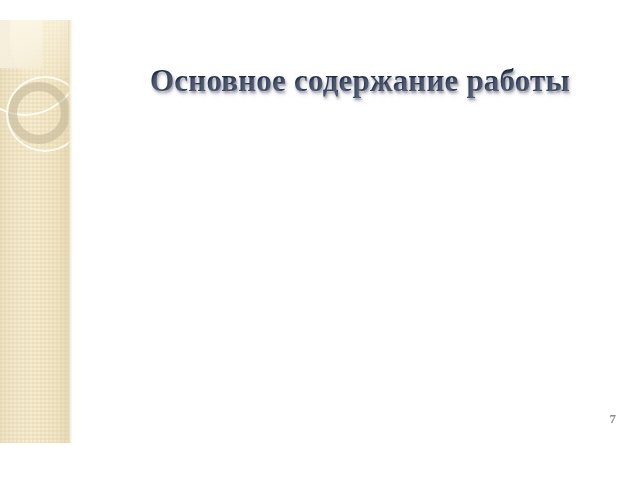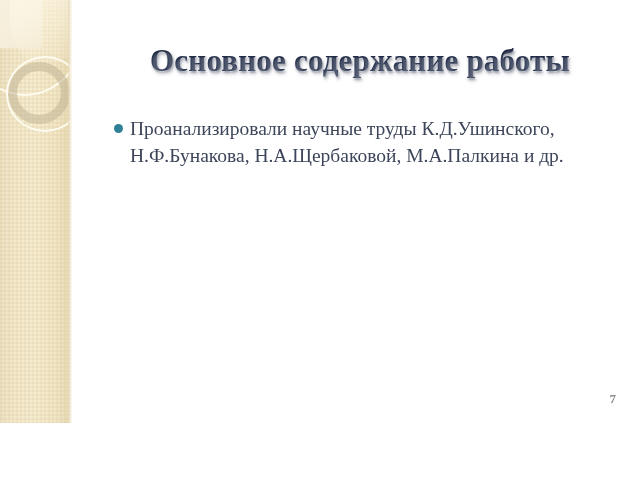--- a/index.html
+++ b/index.html
@@ -14,20 +14,21 @@
     overflow: hidden;
     font-family: "Liberation Serif", "DejaVu Serif", serif;
   }
 
   .slide {
     position: relative;
     width: 640px;
     height: 423px;
     background: #ffffff;
     overflow: hidden;
+    margin-top: 20px;
   }
 
   
   .side-band {
     position: absolute;
     left: 0;
     top: 0;
     width: 72px;
     height: 480px;
     background:
@@ -200,22 +201,18 @@
     <div class="ring-thick"></div>
     <div class="arc-small"></div>
     <div class="edge"></div>
   </div>
 
   <div class="title">Основное содержание работы</div>
 
   <div class="body">
 
 
-    <div class="bullet">
-      <span class="dot"></span>
-      <span class="txt">Проанализировали научные труды К.Д.Ушинского, Н.Ф.Бунакова, Н.А.Щербаковой, М.А.Палкина  и др.</span>
-    </div>
 
   </div>
 
   <div class="page-number">7</div>
 
 </div>
 
 </body></html>

